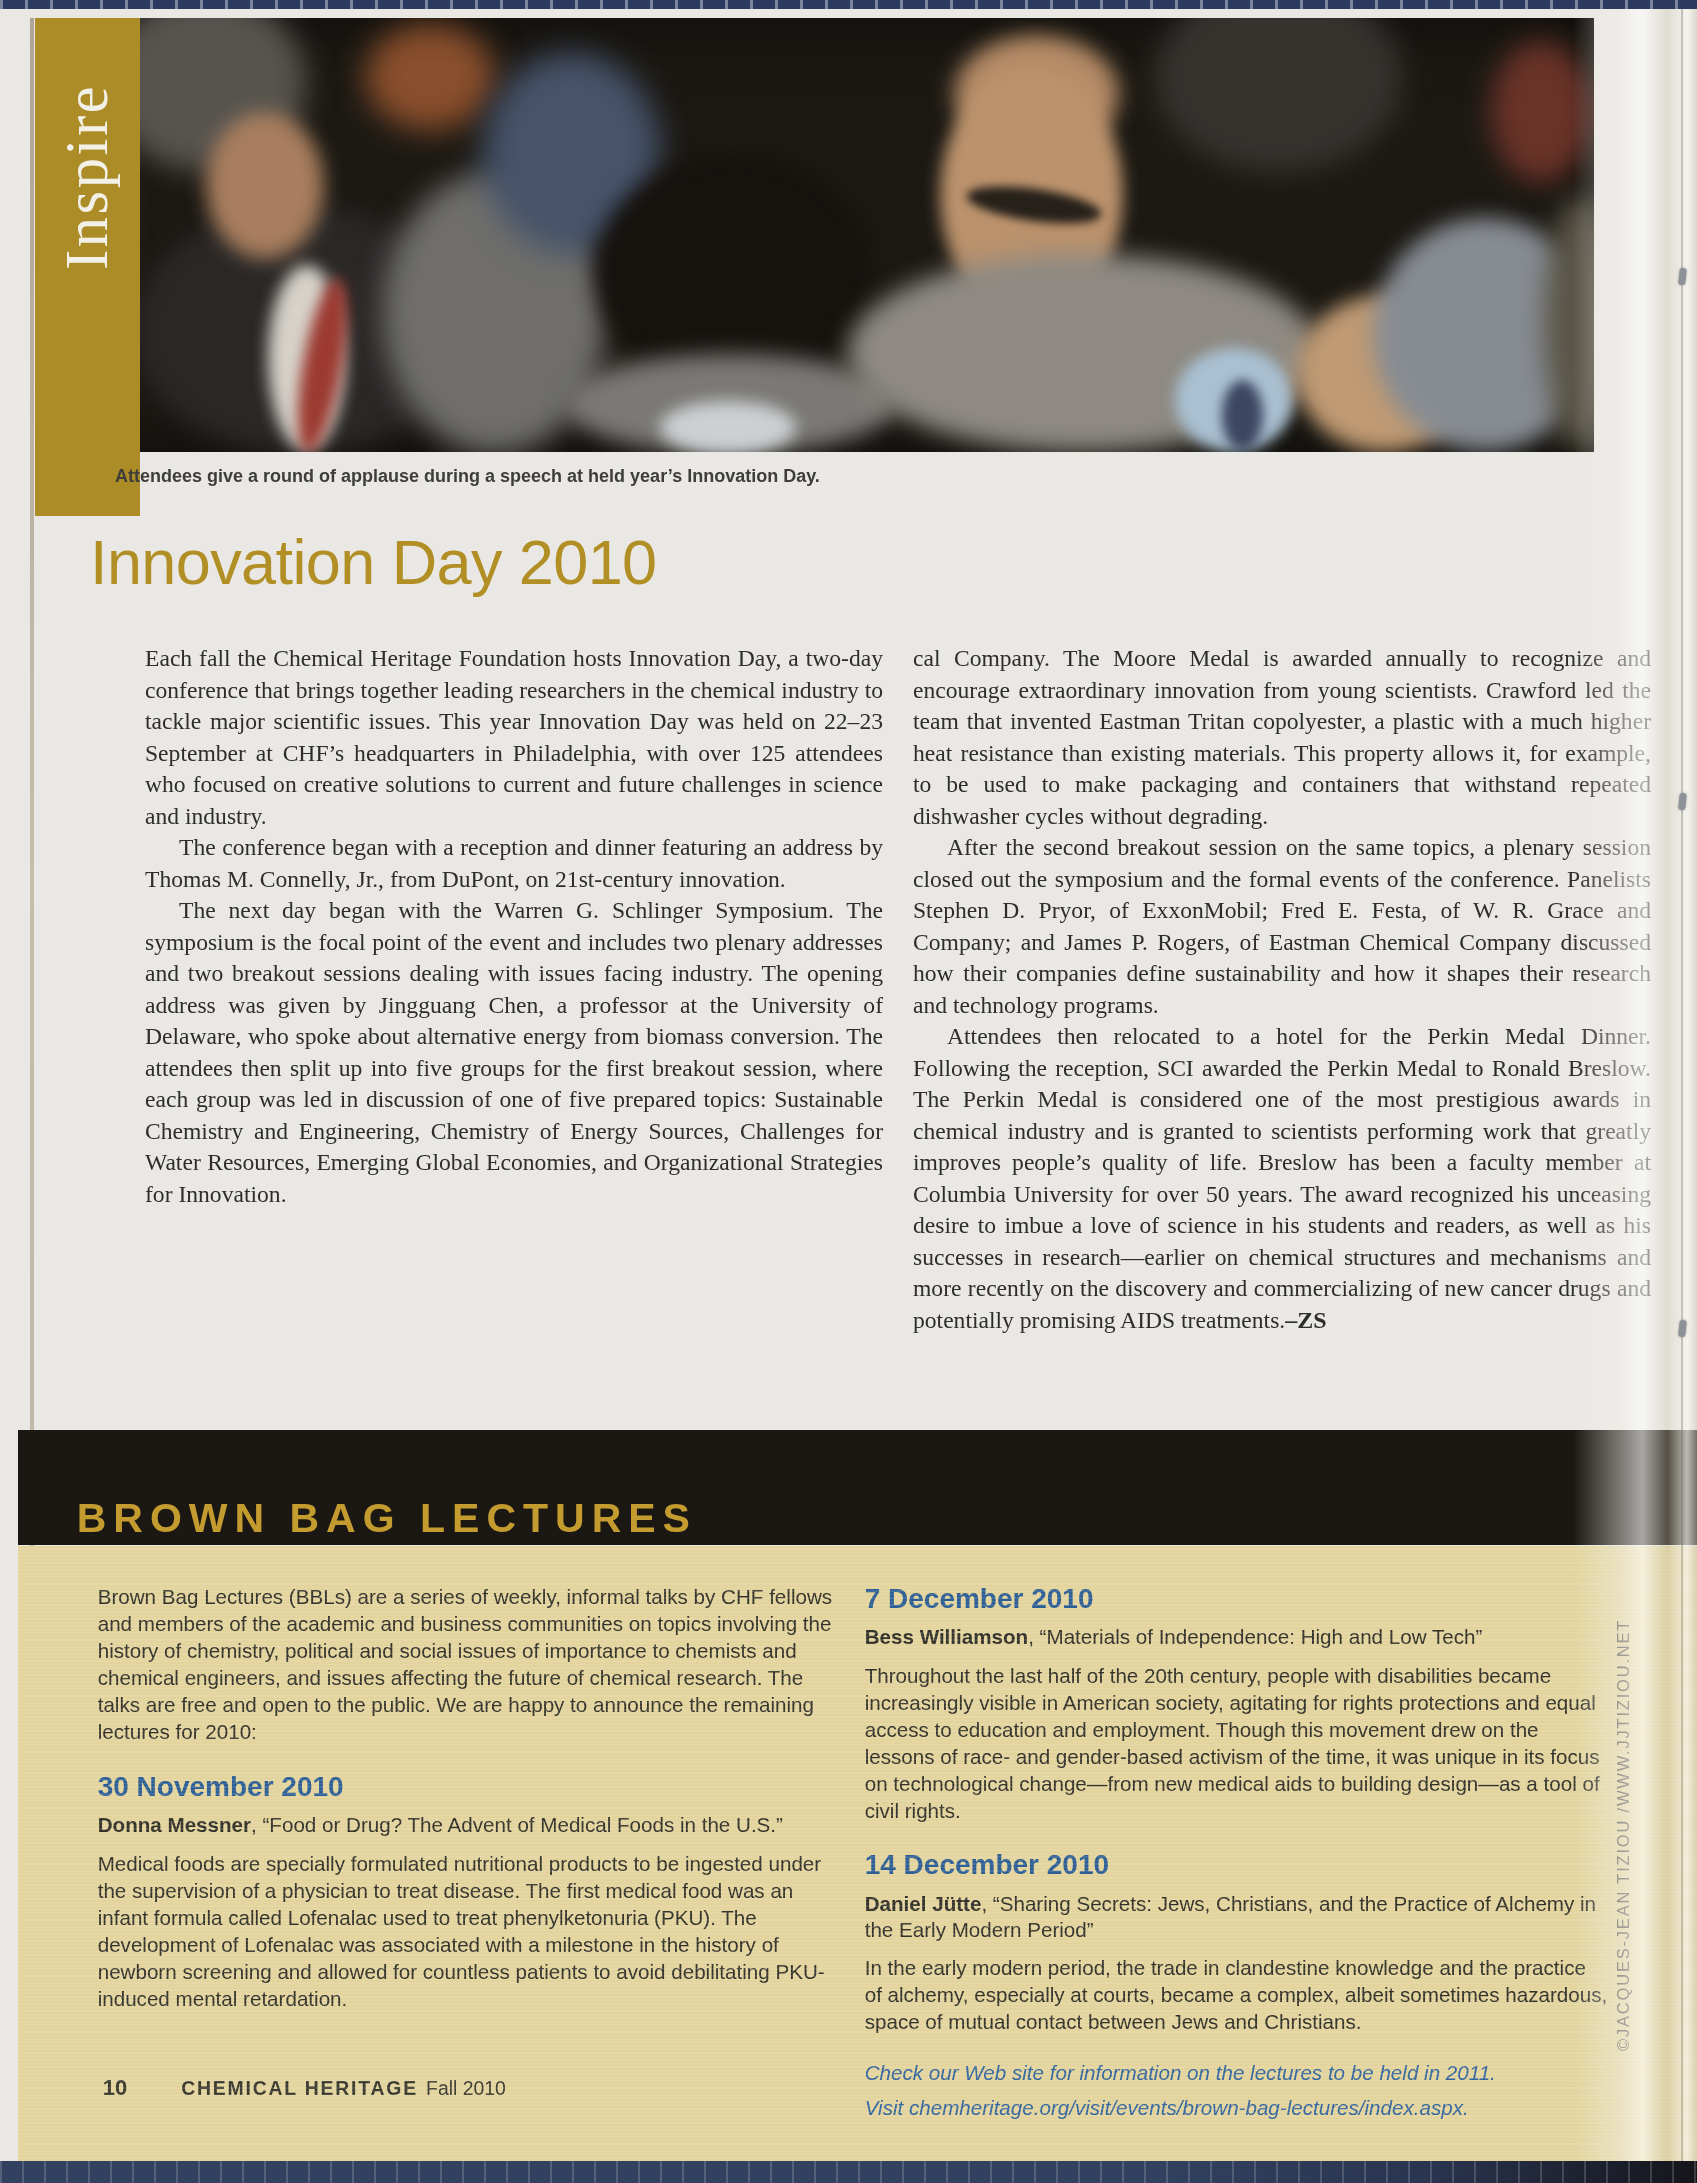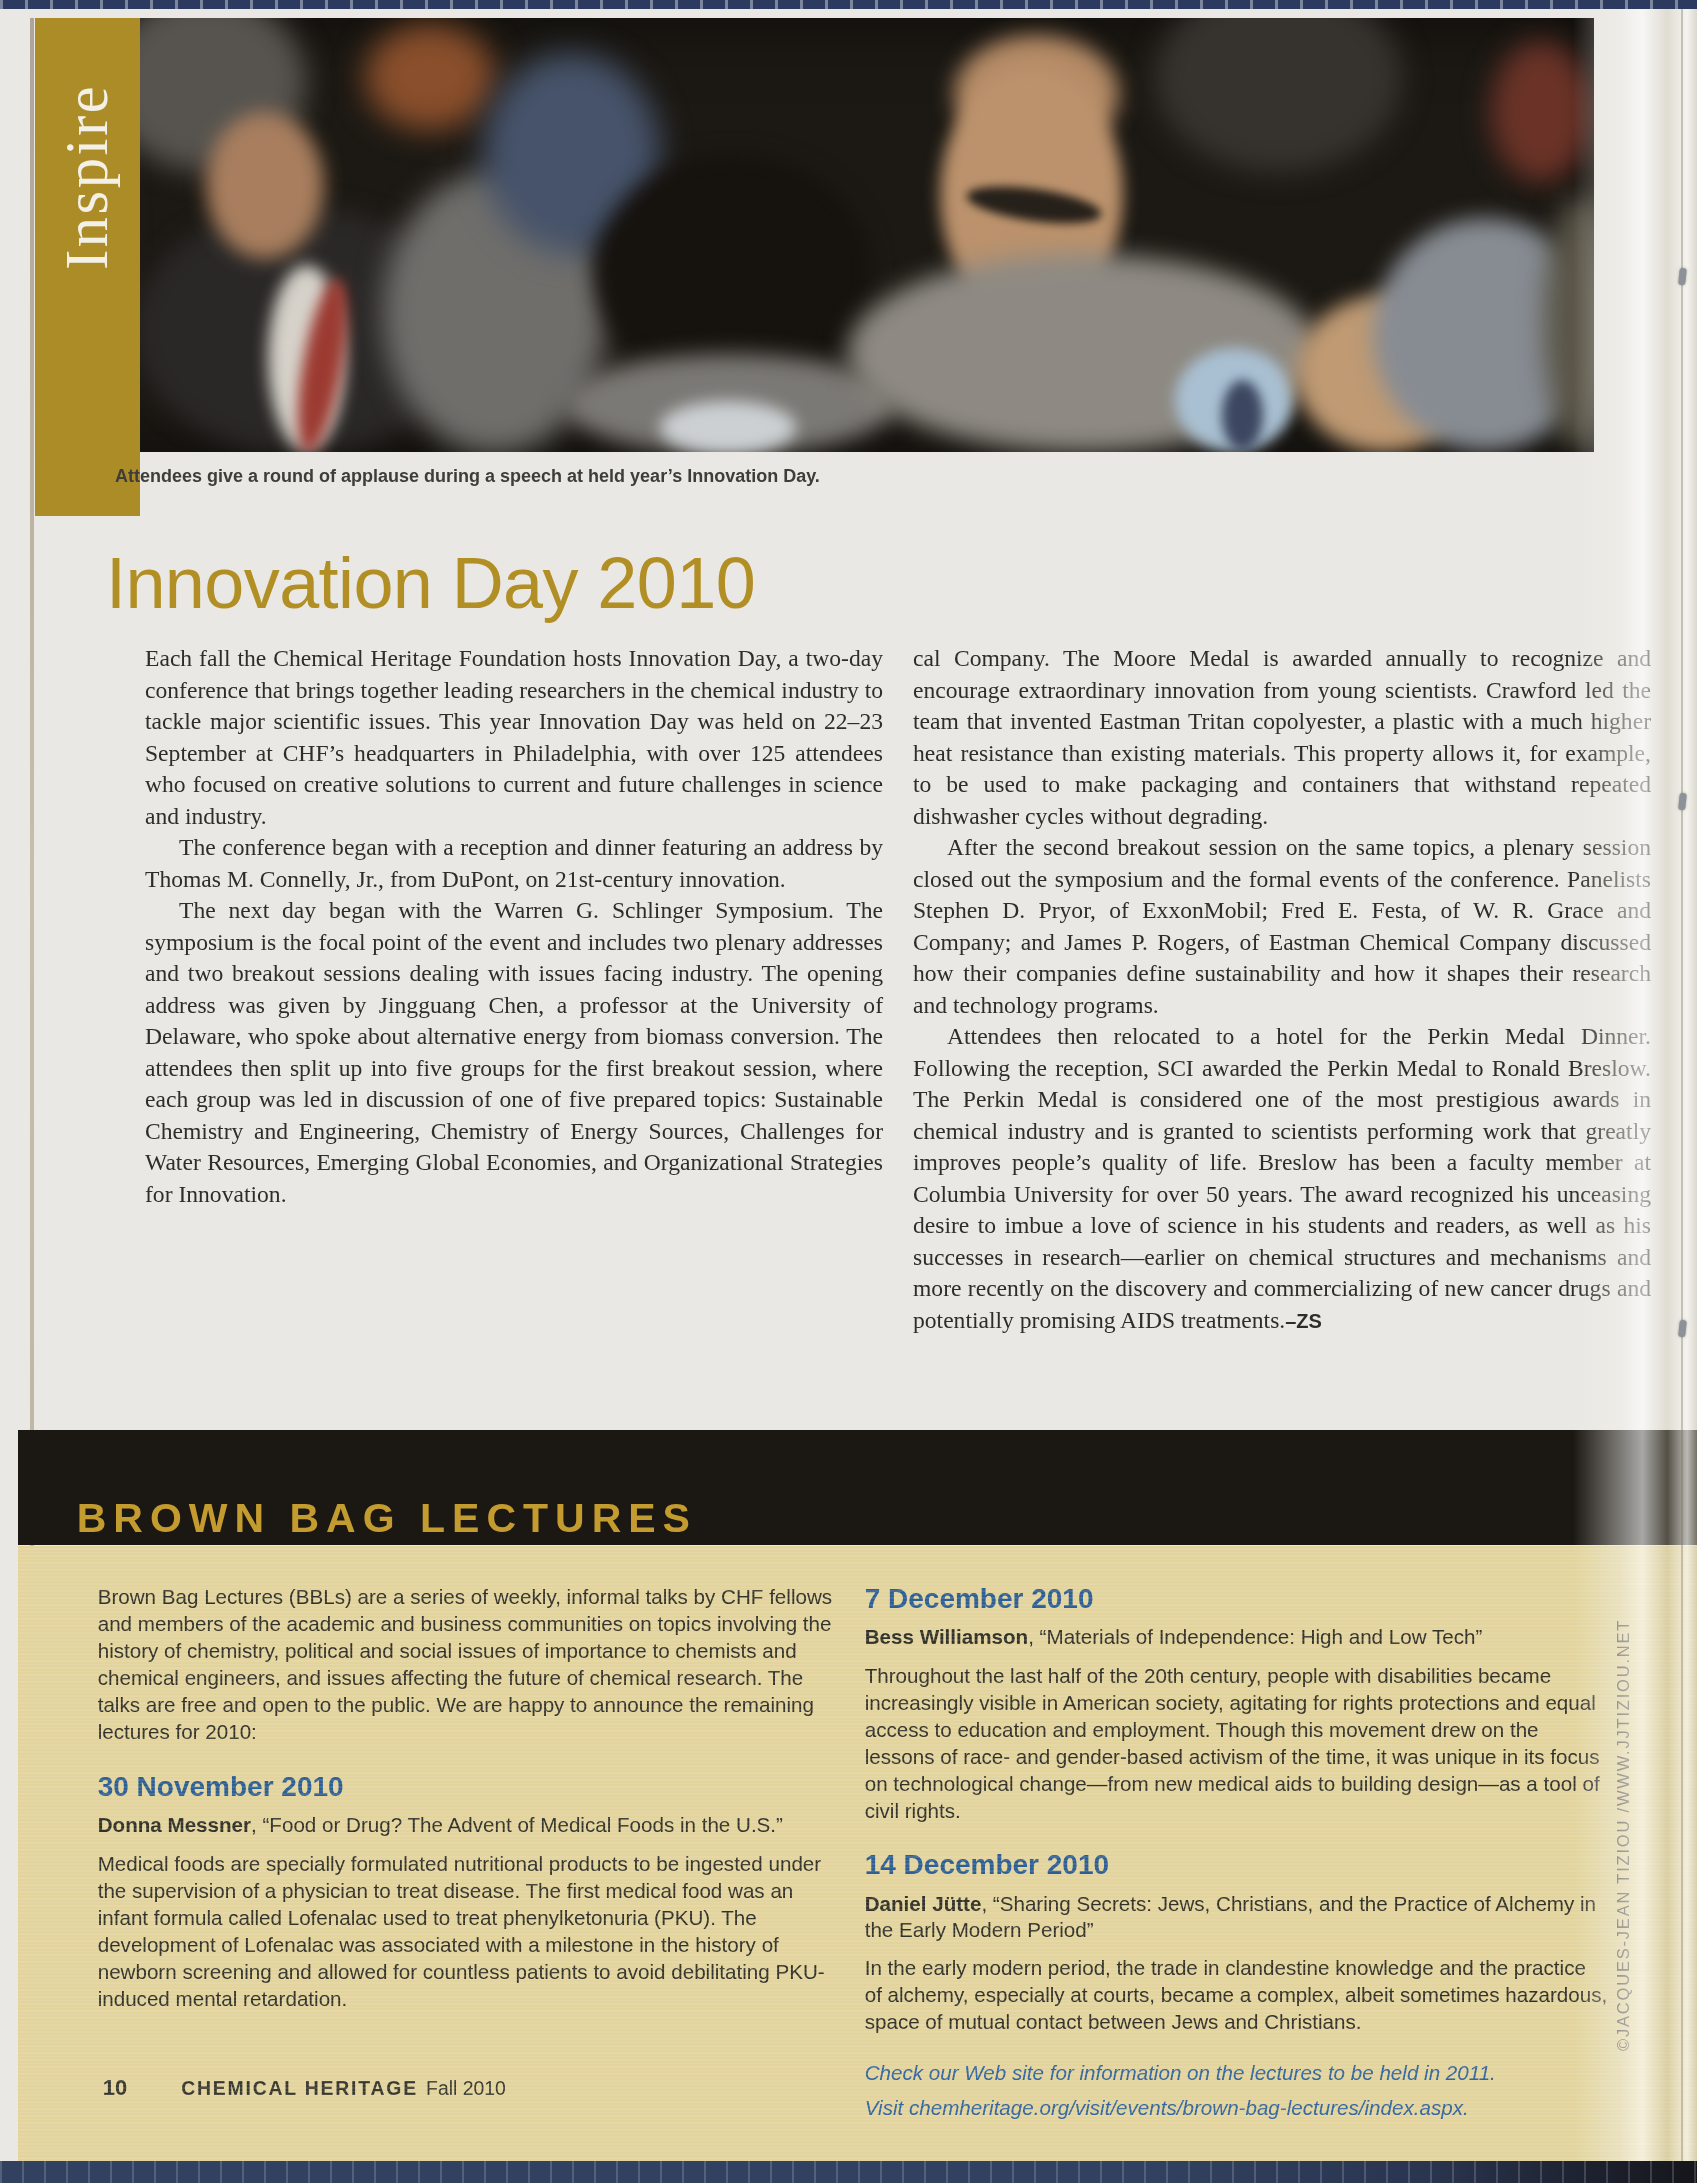--- a/index.html
+++ b/index.html
@@ -29,30 +29,30 @@
     box-shadow:inset 0 0 71px rgba(0,0,0,.55);}
   .blob{position:absolute;border-radius:50%;}
   
   .tab{position:absolute;left:35px;top:17.7px;width:105px;height:498px;background:#ac8c27;}
   .tab-label-box{position:absolute;left:0;top:47px;width:105px;height:224px;
     display:flex;align-items:center;justify-content:center;}
   .tab-label{font-family:"Liberation Serif", serif;font-size:61px;color:#f3f0e7;
     transform:rotate(-90deg);white-space:nowrap;letter-spacing:2.4px;}
   
   .caption{position:absolute;left:115px;top:466px;font-size:18px;font-weight:bold;color:#3e3d3a;}
-  .title{position:absolute;left:90px;top:526px;margin:16px;font-weight:400;
-    font-size:72px;color:#b28f25;letter-spacing:-0.6px;}
+  .title{position:absolute;left:90px;top:526px;margin:0;font-weight:400;
+    font-size:63px;color:#b28f25;letter-spacing:-0.6px;}
   
   .col{position:absolute;top:643px;width:738px;font-family:"Liberation Serif", serif;
     font-size:23.6px;line-height:31.5px;text-align:justify;color:#2e2d29;margin-left:48px;}
   .col-left{left:97px;}
   .col-right{left:865px;}
   .col p{margin:0;}
   .col p.indent{text-indent:34px;}
-  .byline{font-family:Liberation Sans, sans-serif;font-size:20px;font-weight:bold;color:#2e2d29;}
+  .byline{font-family:Liberation Serif, serif;font-size:24px;font-weight:bold;color:#2e2d29;}
   
   .black-band{position:absolute;left:17.7px;top:1430px;width:1679px;height:115px;background:#1b1814;padding-left:40px;}
   .section-heading{position:absolute;left:59px;bottom:3.5px;margin:0;
     font-size:41px;font-weight:bold;letter-spacing:7px;color:#c49b2e;}
   
   .tan-panel{position:absolute;left:17.7px;top:1546px;width:1679px;height:616px;background:#e2d49c;}
   .tan-panel:after{content:"";position:absolute;inset:0;pointer-events:none;
     background:repeating-linear-gradient(0deg,rgba(255,255,255,.10) 0 1.2px,transparent 1.2px 3.5px);}
   .intro{position:absolute;left:80px;top:37px;width:744px;margin:0;
     font-size:20.6px;line-height:27px;color:#32312a;}

